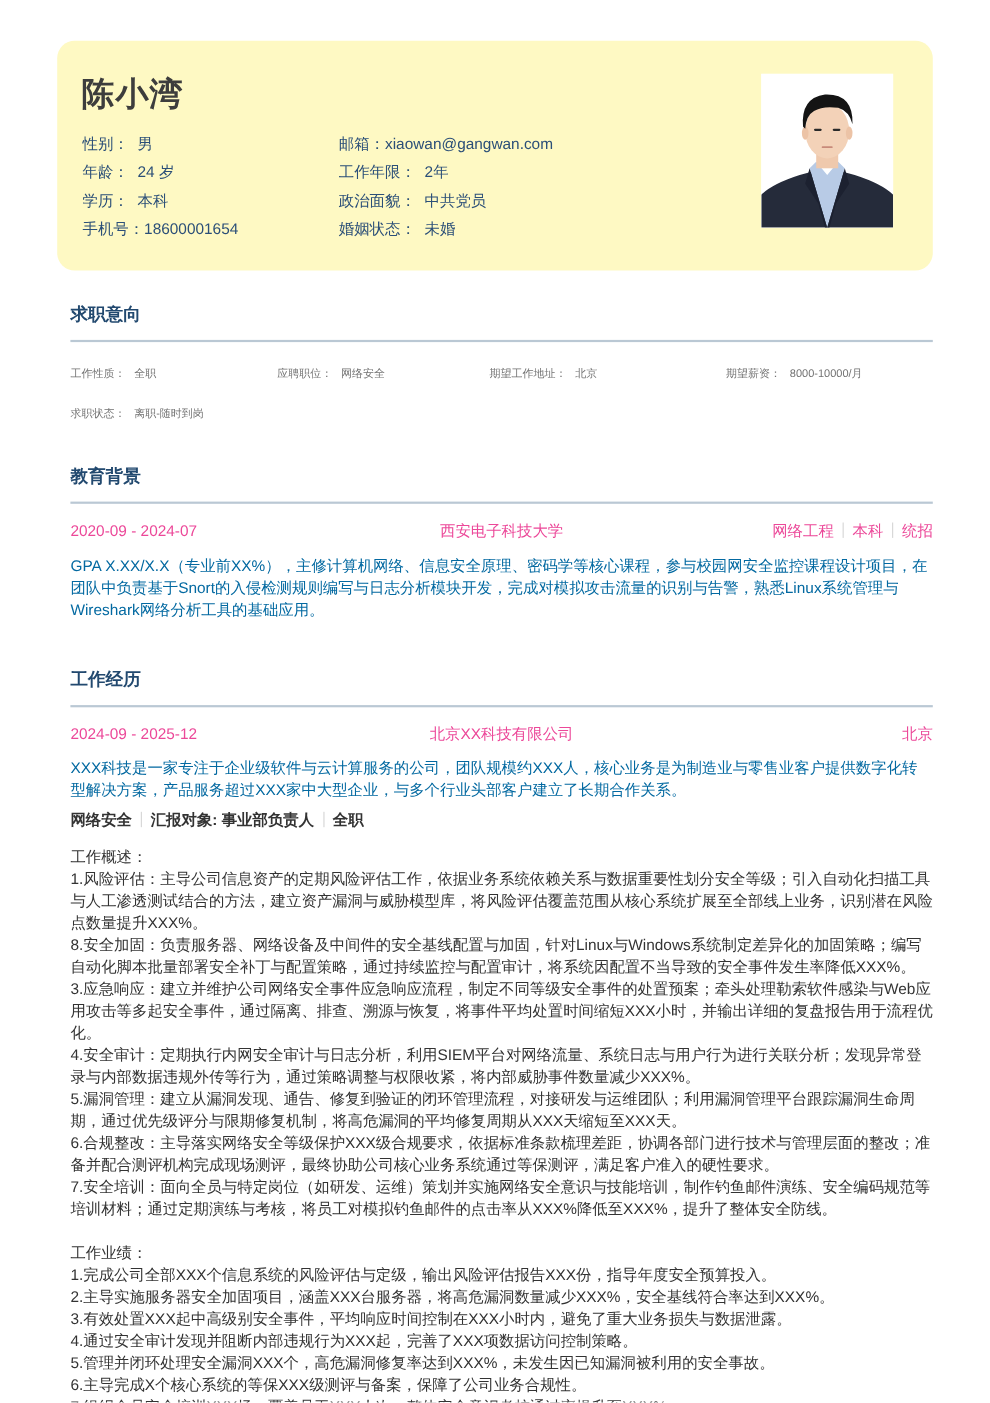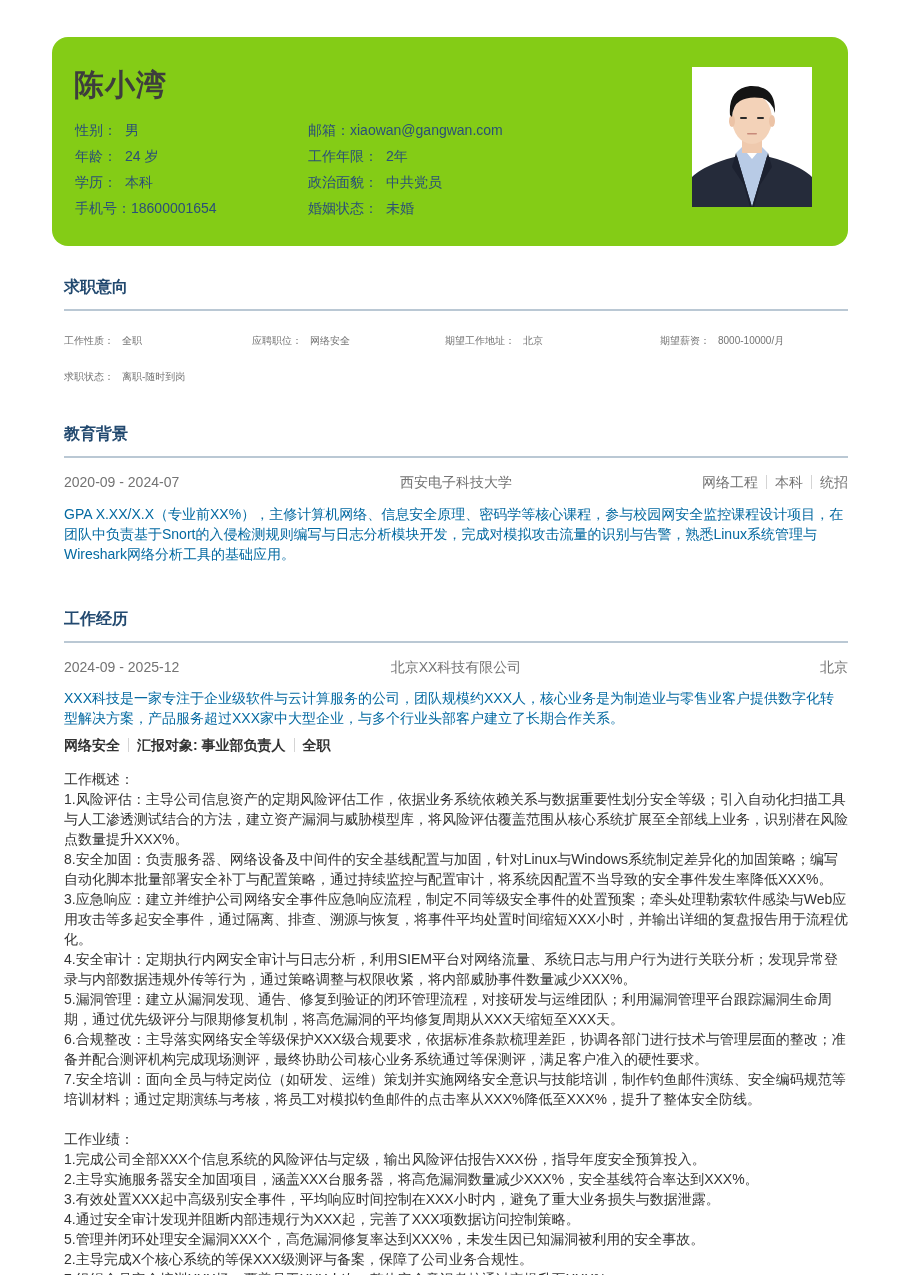--- a/index.html
+++ b/index.html
@@ -16,21 +16,21 @@
       width: 900px;
       height: 1275px;
     }
     
     .header-card {
       position: absolute;
       left: 52px;
       top: 37px;
       width: 796px;
       height: 209px;
-      background: #84cc16;
+      background: #fef9c3;
       border-radius: 16px;
       text-decoration: underline;
     }
     .name {
       position: absolute;
       left: 22px;
       top: 28px;
       font-size: 30px;
       font-weight: bold;
       color: #3d3d3d;
@@ -99,21 +99,21 @@
       top: 0;
       white-space: nowrap;
     }
     .intent-item .val { margin-left: 8px; }
 
     .entry-head {
       position: relative;
       height: 20px;
       font-size: 14px;
       line-height: 20px;
-      color: #737373;
+      color: #ec4899;
     }
     .entry-head .date { position: absolute; left: 0; top: 0; }
     .entry-head .center { position: absolute; left: 0; right: 0; text-align: center; top: 0; }
     .entry-head .right { position: absolute; right: 0; top: 0; }
     .sep {
       display: inline-block;
       width: 1px;
       height: 14px;
       background: #d4d4d4;
       margin: 0 8px;
@@ -271,17 +271,17 @@
     <div class="list-line">5.漏洞管理：建立从漏洞发现、通告、修复到验证的闭环管理流程，对接研发与运维团队；利用漏洞管理平台跟踪漏洞生命周期，通过优先级评分与限期修复机制，将高危漏洞的平均修复周期从XXX天缩短至XXX天。</div>
     <div class="list-line">6.合规整改：主导落实网络安全等级保护XXX级合规要求，依据标准条款梳理差距，协调各部门进行技术与管理层面的整改；准备并配合测评机构完成现场测评，最终协助公司核心业务系统通过等保测评，满足客户准入的硬性要求。</div>
     <div class="list-line">7.安全培训：面向全员与特定岗位（如研发、运维）策划并实施网络安全意识与技能培训，制作钓鱼邮件演练、安全编码规范等培训材料；通过定期演练与考核，将员工对模拟钓鱼邮件的点击率从XXX%降低至XXX%，提升了整体安全防线。</div>
     <div style="height: 20px;"></div>
     <div class="list-line">工作业绩：</div>
     <div class="list-line">1.完成公司全部XXX个信息系统的风险评估与定级，输出风险评估报告XXX份，指导年度安全预算投入。</div>
     <div class="list-line">2.主导实施服务器安全加固项目，涵盖XXX台服务器，将高危漏洞数量减少XXX%，安全基线符合率达到XXX%。</div>
     <div class="list-line">3.有效处置XXX起中高级别安全事件，平均响应时间控制在XXX小时内，避免了重大业务损失与数据泄露。</div>
     <div class="list-line">4.通过安全审计发现并阻断内部违规行为XXX起，完善了XXX项数据访问控制策略。</div>
     <div class="list-line">5.管理并闭环处理安全漏洞XXX个，高危漏洞修复率达到XXX%，未发生因已知漏洞被利用的安全事故。</div>
-    <div class="list-line">2.主导完成X个核心系统的等保XXX级测评与备案，保障了公司业务合规性。</div>
+    <div class="list-line">6.主导完成X个核心系统的等保XXX级测评与备案，保障了公司业务合规性。</div>
     <div class="list-line">7.组织全员安全培训XXX场，覆盖员工XXX人次，整体安全意识考核通过率提升至XXX%。</div>
   </div>
 
 </div>
 
 </body></html>

